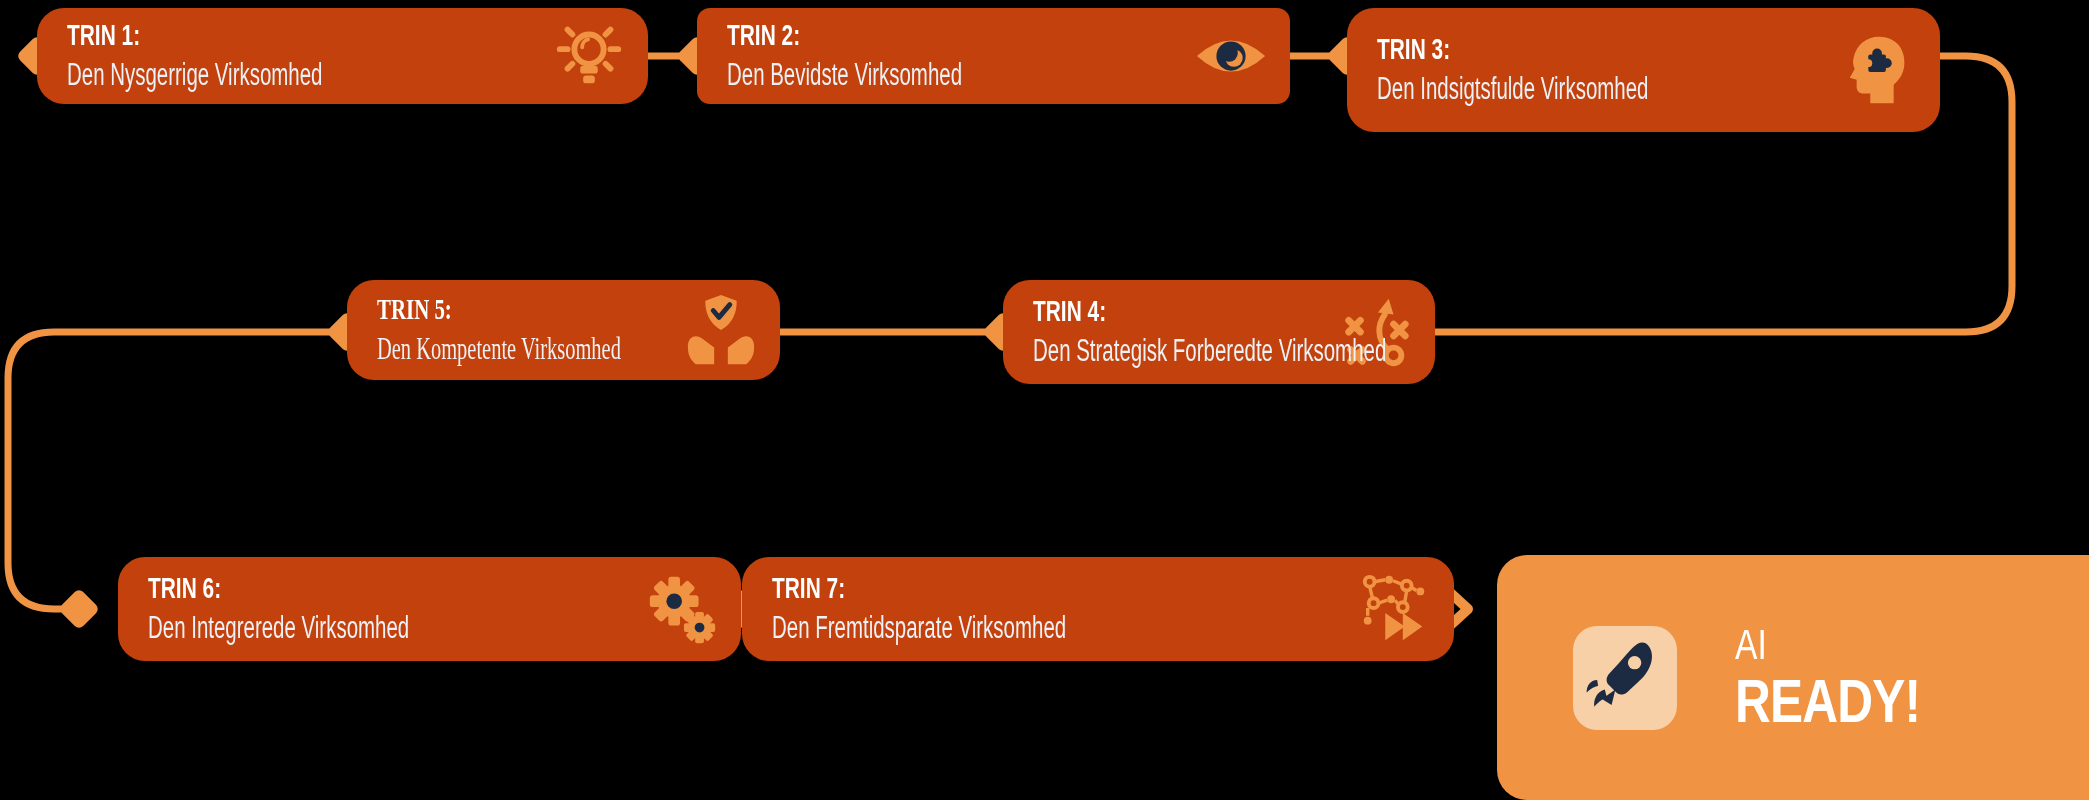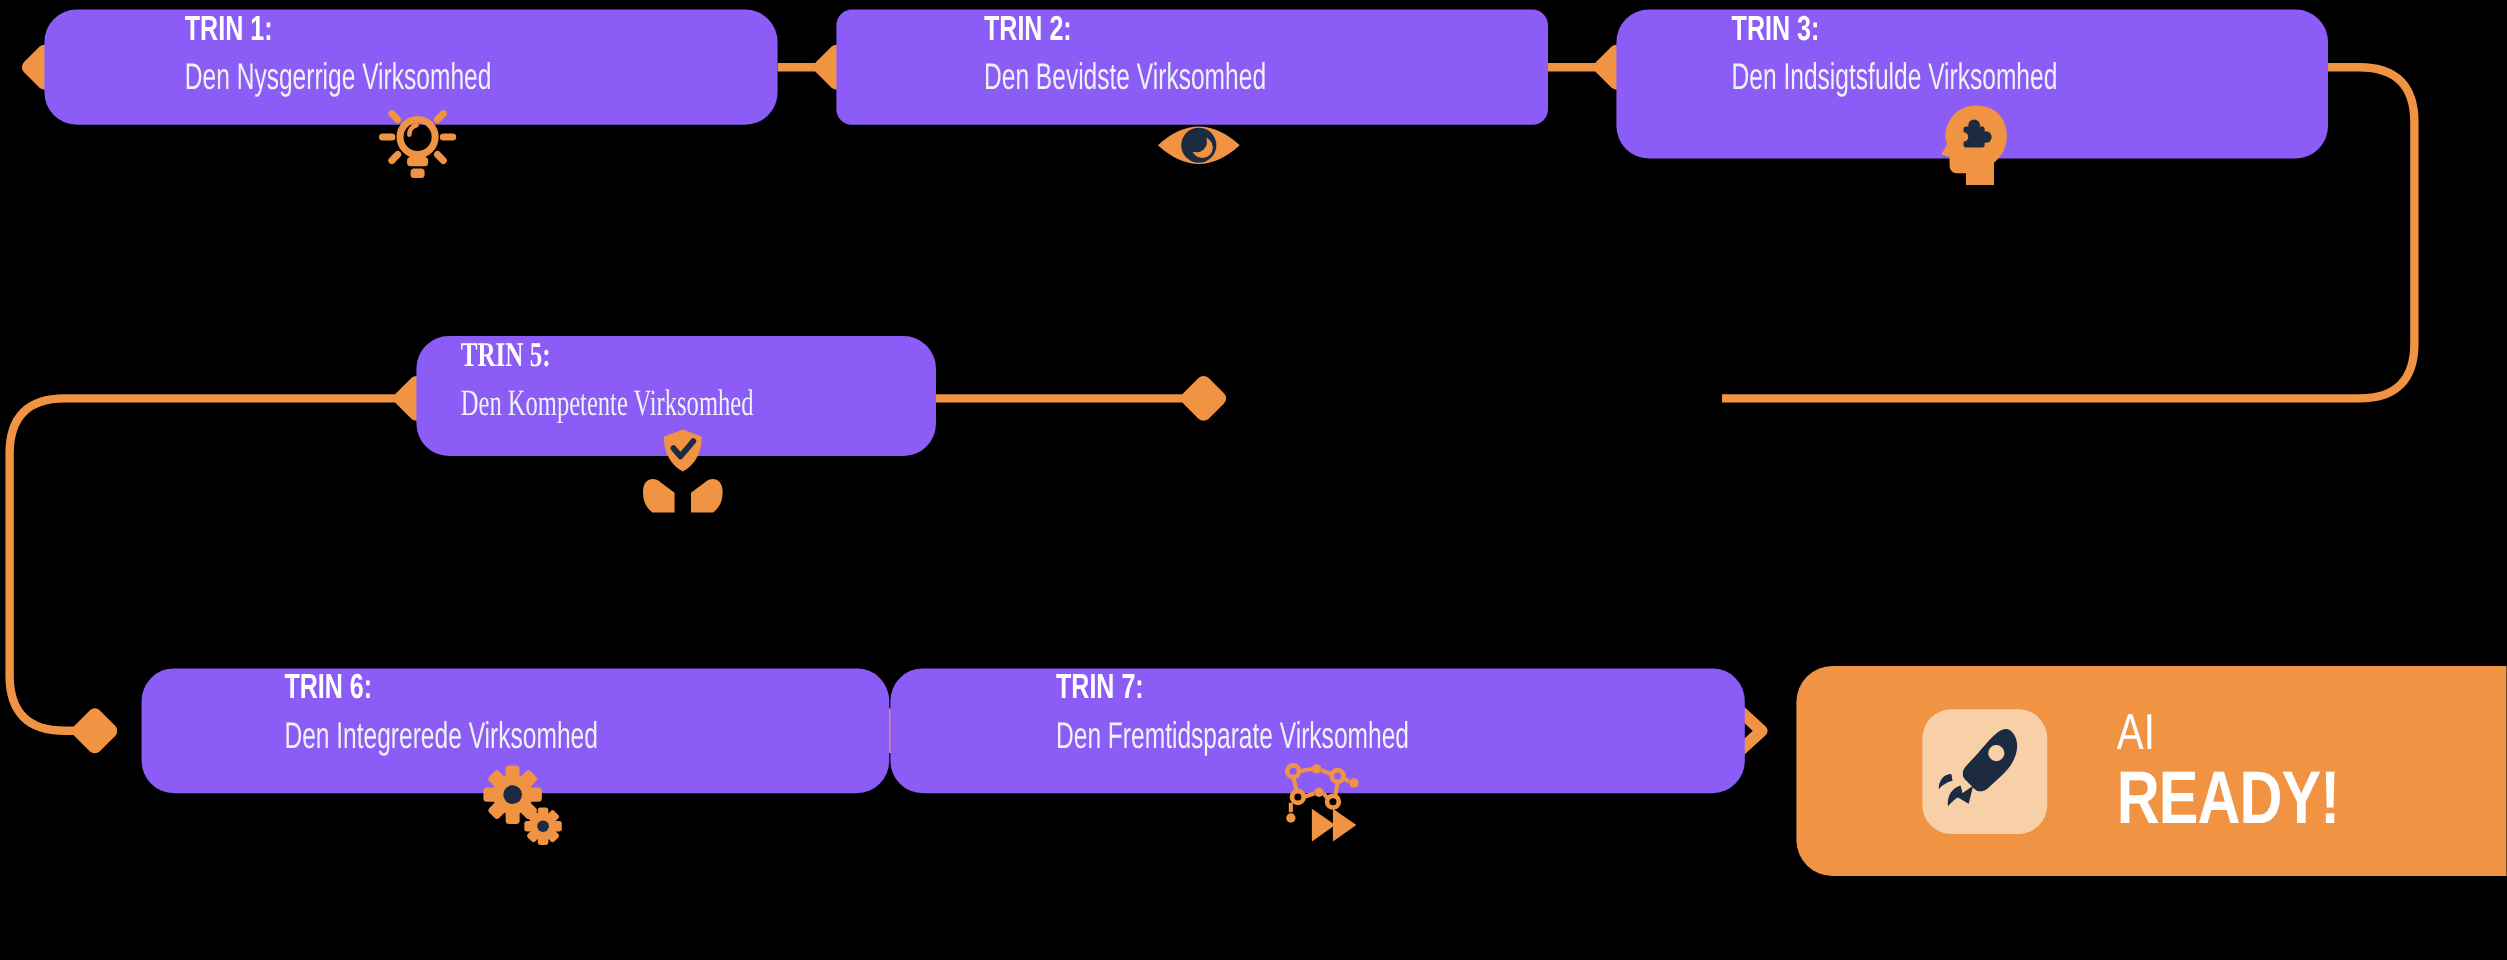--- a/index.html
+++ b/index.html
@@ -6,48 +6,47 @@
   .canvas{
     position:relative;
     width:2089px;height:800px;
     background:#000000;
     overflow:hidden;
     font-family:"Liberation Sans","DejaVu Sans",sans-serif;
   }
   .connectors{position:absolute;left:0;top:0;width:2089px;height:800px;}
   .step{
     position:absolute;
-    background:#8b5cf6;
+    background:#c2410c;
     border-radius:27px;
     display:flex;
     align-items:center;
     justify-content:space-between;
     padding:0 20px 0 30px;
     box-sizing:border-box;
     color:#fff;
-    flex-direction:column;
   }
   .step-text{display:flex;flex-direction:column;gap:5px;min-width:0;}
   .step-title{
     font-size:29px;font-weight:700;color:#ffffff;
     transform:scaleX(.72);transform-origin:left center;white-space:nowrap;
   }
   .step-subtitle{
     font-size:31px;font-weight:400;color:#eef1f5;
     transform:scaleX(.66);transform-origin:left center;white-space:nowrap;
   }
   .step-icon{flex:0 0 auto;width:78px;height:78px;display:flex;align-items:center;justify-content:center;}
   .step-icon svg{width:78px;height:78px;}
   .final-box{
     position:absolute;
-    left:1497px;top:555px;width:592px;height:175px;
+    left:1497px;top:555px;width:592px;height:245px;
     background:#F09343;
     border-radius:30px 0 0 30px;
     display:flex;align-items:center;
-    padding-left:105px;gap:58px;
+    padding-left:76px;gap:58px;
     box-sizing:border-box;
   }
   .rocket-tile{
     width:104px;height:104px;border-radius:24px;
     background:#F8D0A8;
     display:flex;align-items:center;justify-content:center;
     flex:0 0 auto;
   }
   .rocket-tile svg{width:96px;height:96px;}
   .final-text{display:flex;flex-direction:column;color:#fff;}
@@ -151,20 +150,38 @@
     <span class="step-icon">
       <svg viewBox="0 0 80 80">
         <path d="M40 4 L56 10 C56 10 58 30 40 40 C22 30 24 10 24 10 Z" fill="#F09343"></path>
         <path d="M32 20 L38 27 L49 14" stroke="#1C2B41" stroke-width="5" fill="none" stroke-linecap="round" stroke-linejoin="round"></path>
         <path d="M6 57 C6 46 15 44 21 49 L33 58 L33 75 L14 75 C8 70 6 65 6 57 Z" fill="#F09343"></path>
         <path d="M74 57 C74 46 65 44 59 49 L47 58 L47 75 L66 75 C72 70 74 65 74 57 Z" fill="#F09343"></path>
       </svg>
     </span>
   </div>
 
+  <div class="step" style="left:1003px;top:280px;width:432px;height:104px;">
+    <div class="step-text">
+      <div class="step-title">TRIN 4:</div>
+      <div class="step-subtitle">Den Strategisk Forberedte Virksomhed</div>
+    </div>
+    <span class="step-icon">
+      <svg viewBox="0 0 80 80">
+        <g stroke="#F09343" stroke-width="7" stroke-linecap="round" fill="none">
+          <path d="M12 28 L24 40 M24 28 L12 40"></path>
+          <path d="M14 58 L26 70 M26 58 L14 70"></path>
+          <path d="M58 32 L70 44 M70 32 L58 44"></path>
+        </g>
+        <circle cx="58" cy="64" r="8" stroke="#F09343" stroke-width="6" fill="none"></circle>
+        <path d="M52 58 C40 46 42 32 49 22" stroke="#F09343" stroke-width="6" fill="none" stroke-linecap="round"></path>
+        <path d="M42 20 L53 6 L58 22 Z" fill="#F09343"></path>
+      </svg>
+    </span>
+  </div>
 
   <div class="step" style="left:75px;top:557px;width:623px;height:104px;margin-left:43px;">
     <div class="step-text">
       <div class="step-title">TRIN 6:</div>
       <div class="step-subtitle">Den Integrerede Virksomhed</div>
     </div>
     <span class="step-icon">
       <svg viewBox="0 0 80 80">
         <g fill="#F09343">
           <g transform="translate(32,32)">

